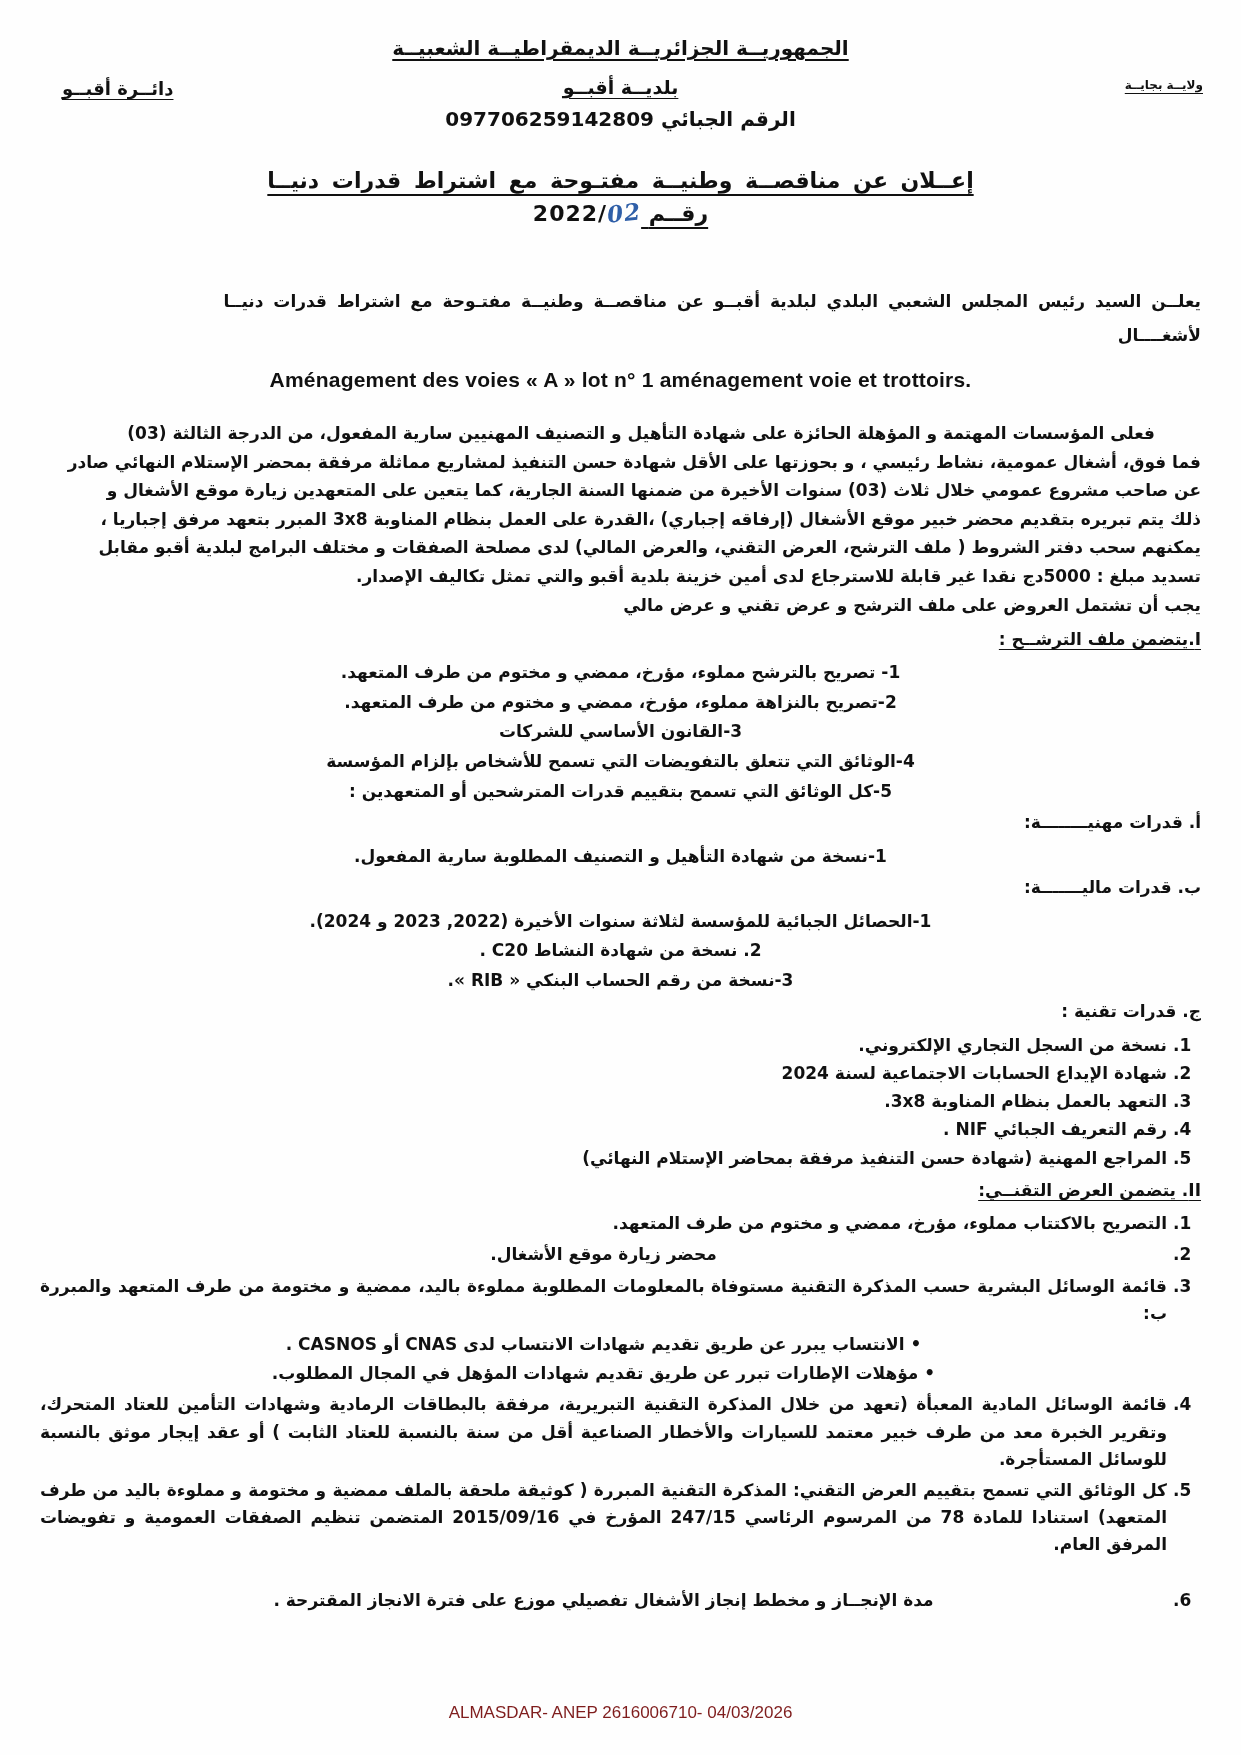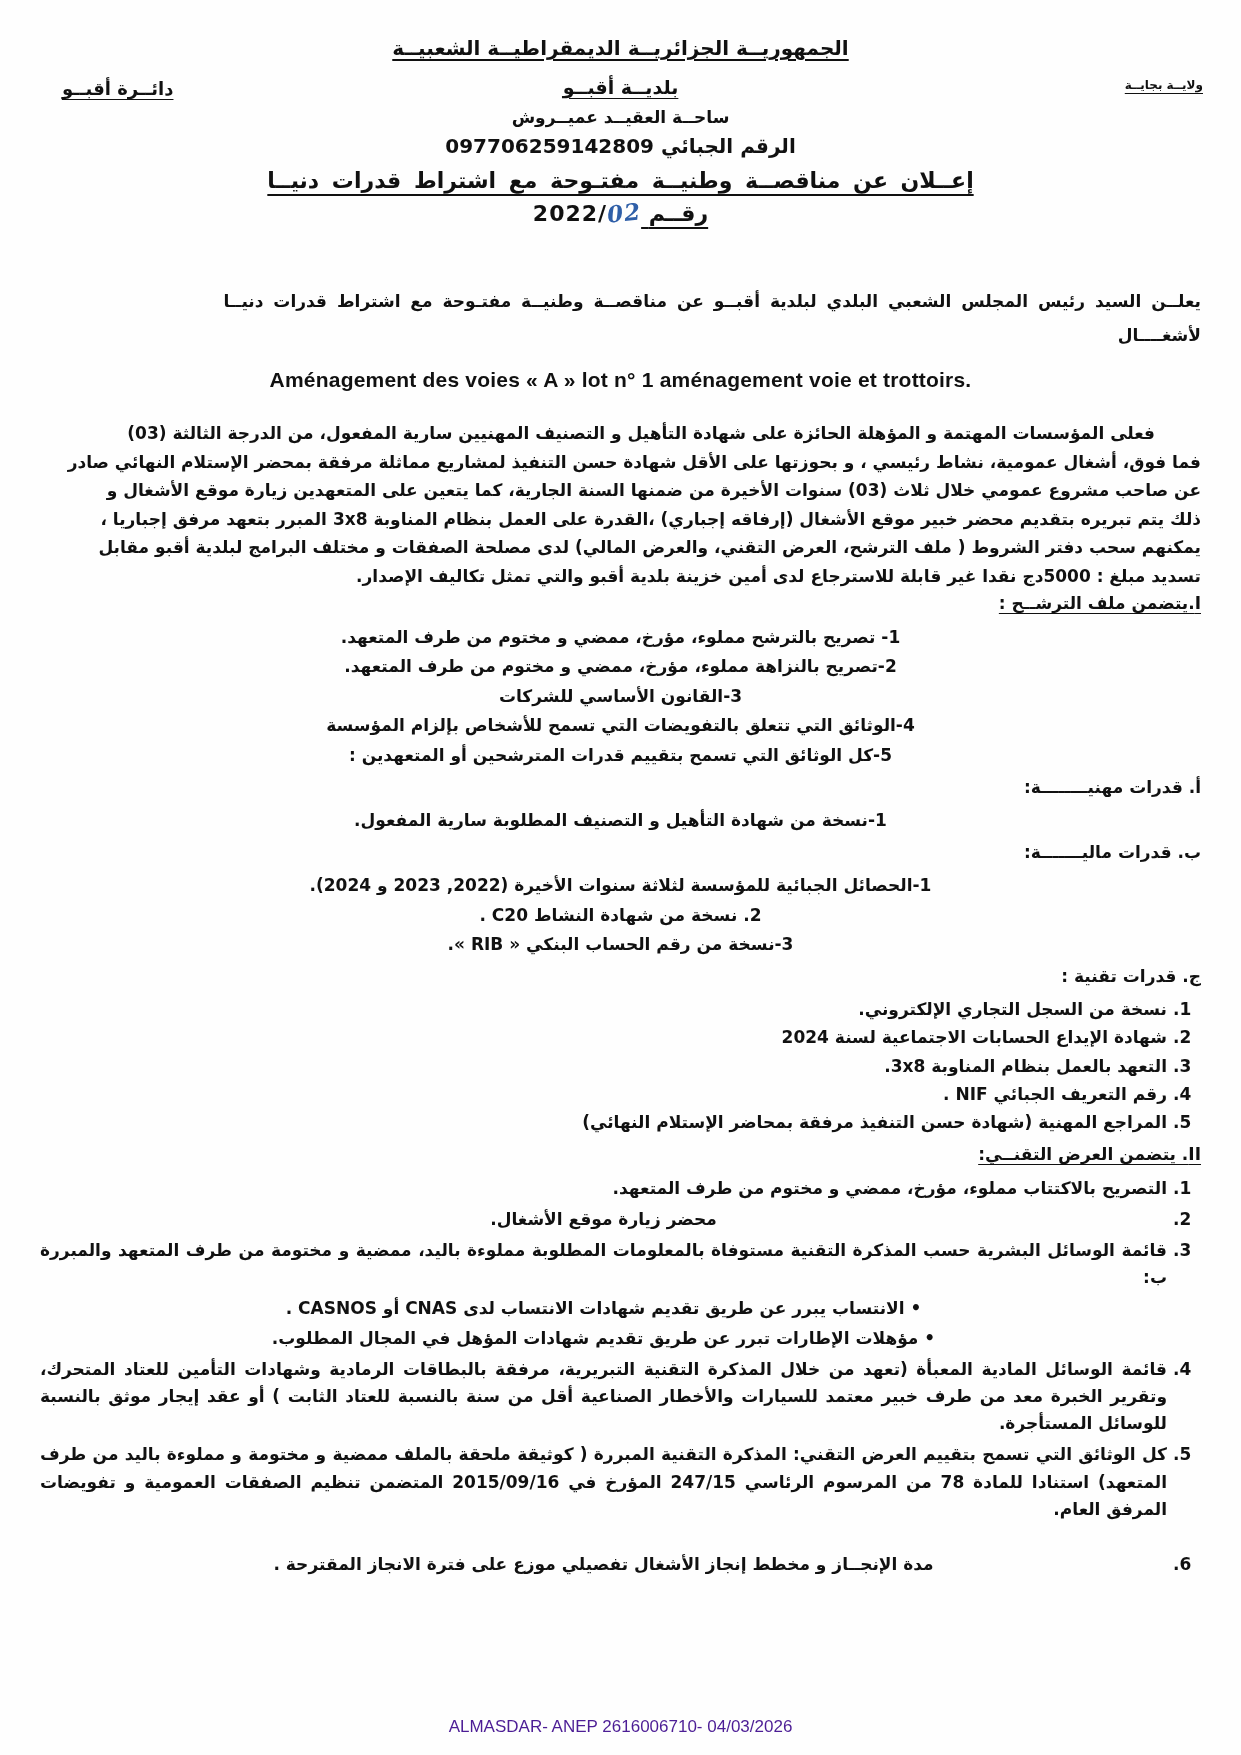--- a/index.html
+++ b/index.html
@@ -193,44 +193,43 @@
   .indent-b  { padding-right: 90px; }
 
   .bullet-line {
     text-align: center;
     margin: 2px 0;
   }
   .ltr-inline { direction: ltr; unicode-bidi: embed; display: inline-block; }
 
   .footer {
     position: absolute;
-    bottom: 18px;
+    bottom: 32px;
     left: 0;
     right: 0;
     text-align: center;
     direction: ltr;
     font-size: 17px;
     font-family: "Liberation Sans", sans-serif;
-    color: #4c1d95;
+    color: #7f1d1d;
   }
 </style>
 </head>
 <body>
 
 <div class="page">
 
   <div class="hdr-row">
 
     <div class="hdr-wilaya">ولايــة بجايــة</div>
     <div class="hdr-daira">دائــرة أقبــو</div>
 
     <div class="hdr-center">
       <div><span class="hdr-republic">الجمهوريــة الجزائريــة الديمقراطيــة الشعبيــة</span></div>
       <div><span class="hdr-commune">بلديــة أقبــو</span></div>
-      <div class="hdr-place">ساحــة العقيــد عميــروش</div>
       <div class="hdr-fiscal">
         <span>الرقم الجبائي</span>
         <span class="ltr-inline">097706259142809</span>
       </div>
     </div>
   </div>
 
   <div class="title-block">
     <div><span class="title-main">إعــلان عن مناقصــة وطنيــة مفتـوحة مع اشتراط قدرات دنيــا</span></div>
     <div>
@@ -248,20 +247,21 @@
 
     <div class="french-title">Aménagement des voies « A » lot n° 1 aménagement voie et trottoirs.</div>
 
     <p class="block-par" style="text-indent:46px;margin-top:21px;">فعلى المؤسسات المهتمة و المؤهلة الحائزة على شهادة التأهيل و التصنيف المهنيين سارية المفعول، من الدرجة الثالثة (03)</p>
     <p class="block-par">فما فوق، أشغال عمومية، نشاط رئيسي ، و بحوزتها على الأقل شهادة حسن التنفيذ لمشاريع مماثلة مرفقة بمحضر الإستلام النهائي صادر</p>
     <p class="block-par">عن صاحب مشروع عمومي خلال ثلاث (03) سنوات الأخيرة من ضمنها السنة الجارية، كما يتعين على المتعهدين زيارة موقع الأشغال و</p>
     <p class="block-par">ذلك يتم تبريره بتقديم محضر خبير موقع الأشغال (إرفاقه إجباري) ،القدرة على العمل بنظام المناوبة 3x8 المبرر بتعهد مرفق إجباريا ،</p>
     <p class="block-par">يمكنهم سحب دفتر الشروط ( ملف الترشح، العرض التقني، والعرض المالي) لدى مصلحة الصفقات و مختلف البرامج لبلدية أقبو مقابل</p>
     <p class="block-par">تسديد مبلغ : 5000دج  نقدا غير قابلة للاسترجاع لدى أمين خزينة بلدية أقبو والتي تمثل تكاليف الإصدار.</p>
 
+    <p class="par ctr" style="margin-top:2px;">يجب أن تشتمل العروض على ملف الترشح و عرض تقني و عرض مالي</p>
 
     <p class="par sec-head" style="margin-top:0;">I.يتضمن ملف الترشــح :</p>
     <ul class="plain">
       <li class="li-center">1- تصريح بالترشح مملوء، مؤرخ،  ممضي و مختوم من طرف المتعهد.</li>
       <li class="li-center">2-تصريح بالنزاهة مملوء، مؤرخ،  ممضي و مختوم من طرف المتعهد.</li>
       <li class="li-center">3-القانون الأساسي للشركات</li>
       <li class="li-center">4-الوثائق التي تتعلق بالتفويضات التي تسمح للأشخاص بإلزام المؤسسة</li>
       <li class="li-center">5-كل الوثائق التي تسمح بتقييم قدرات المترشحين أو المتعهدين :</li>
     </ul>
 

